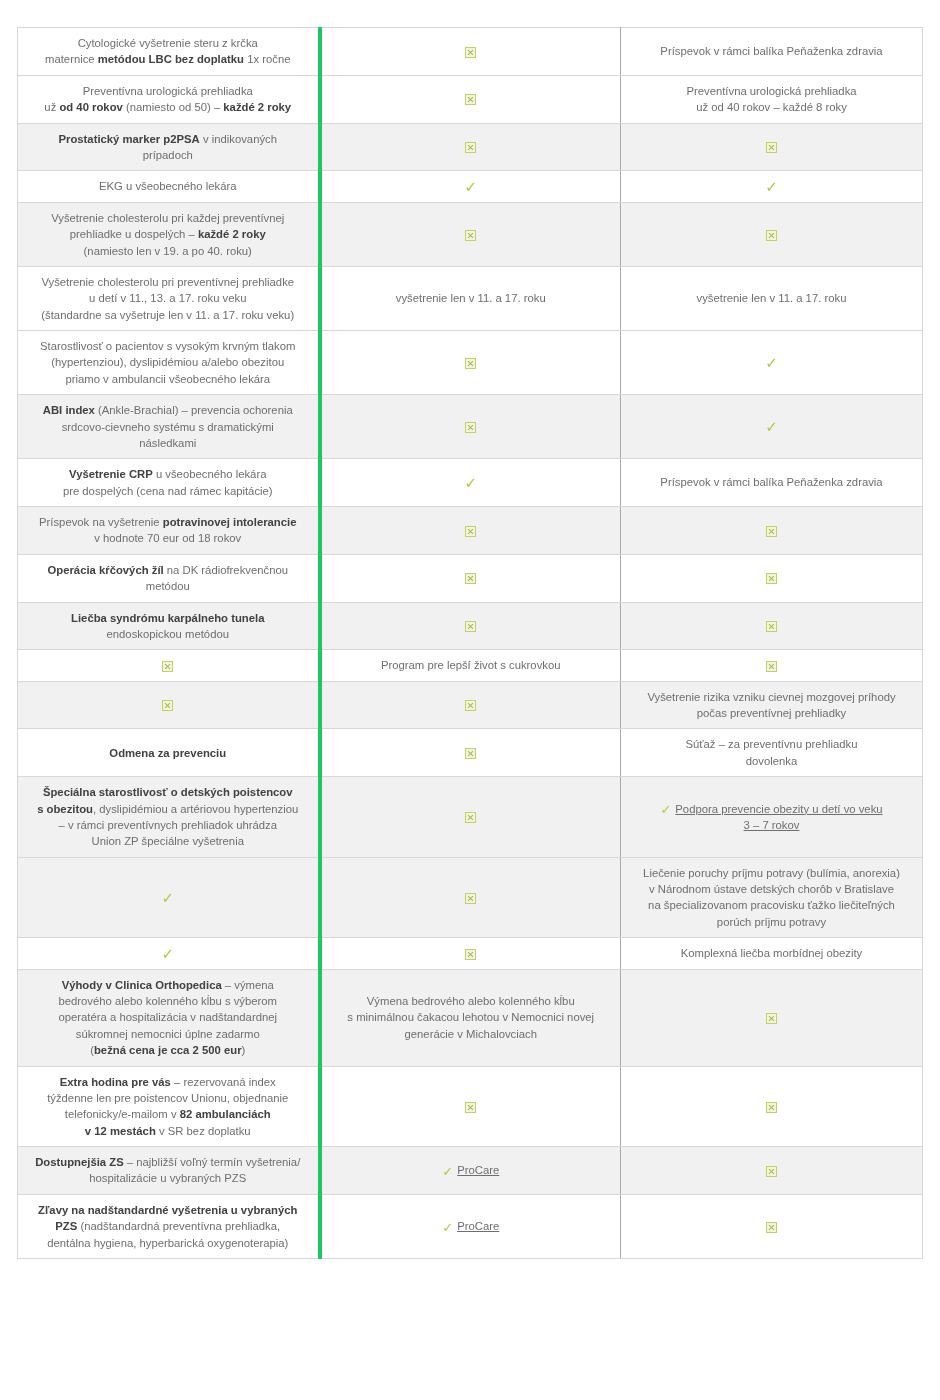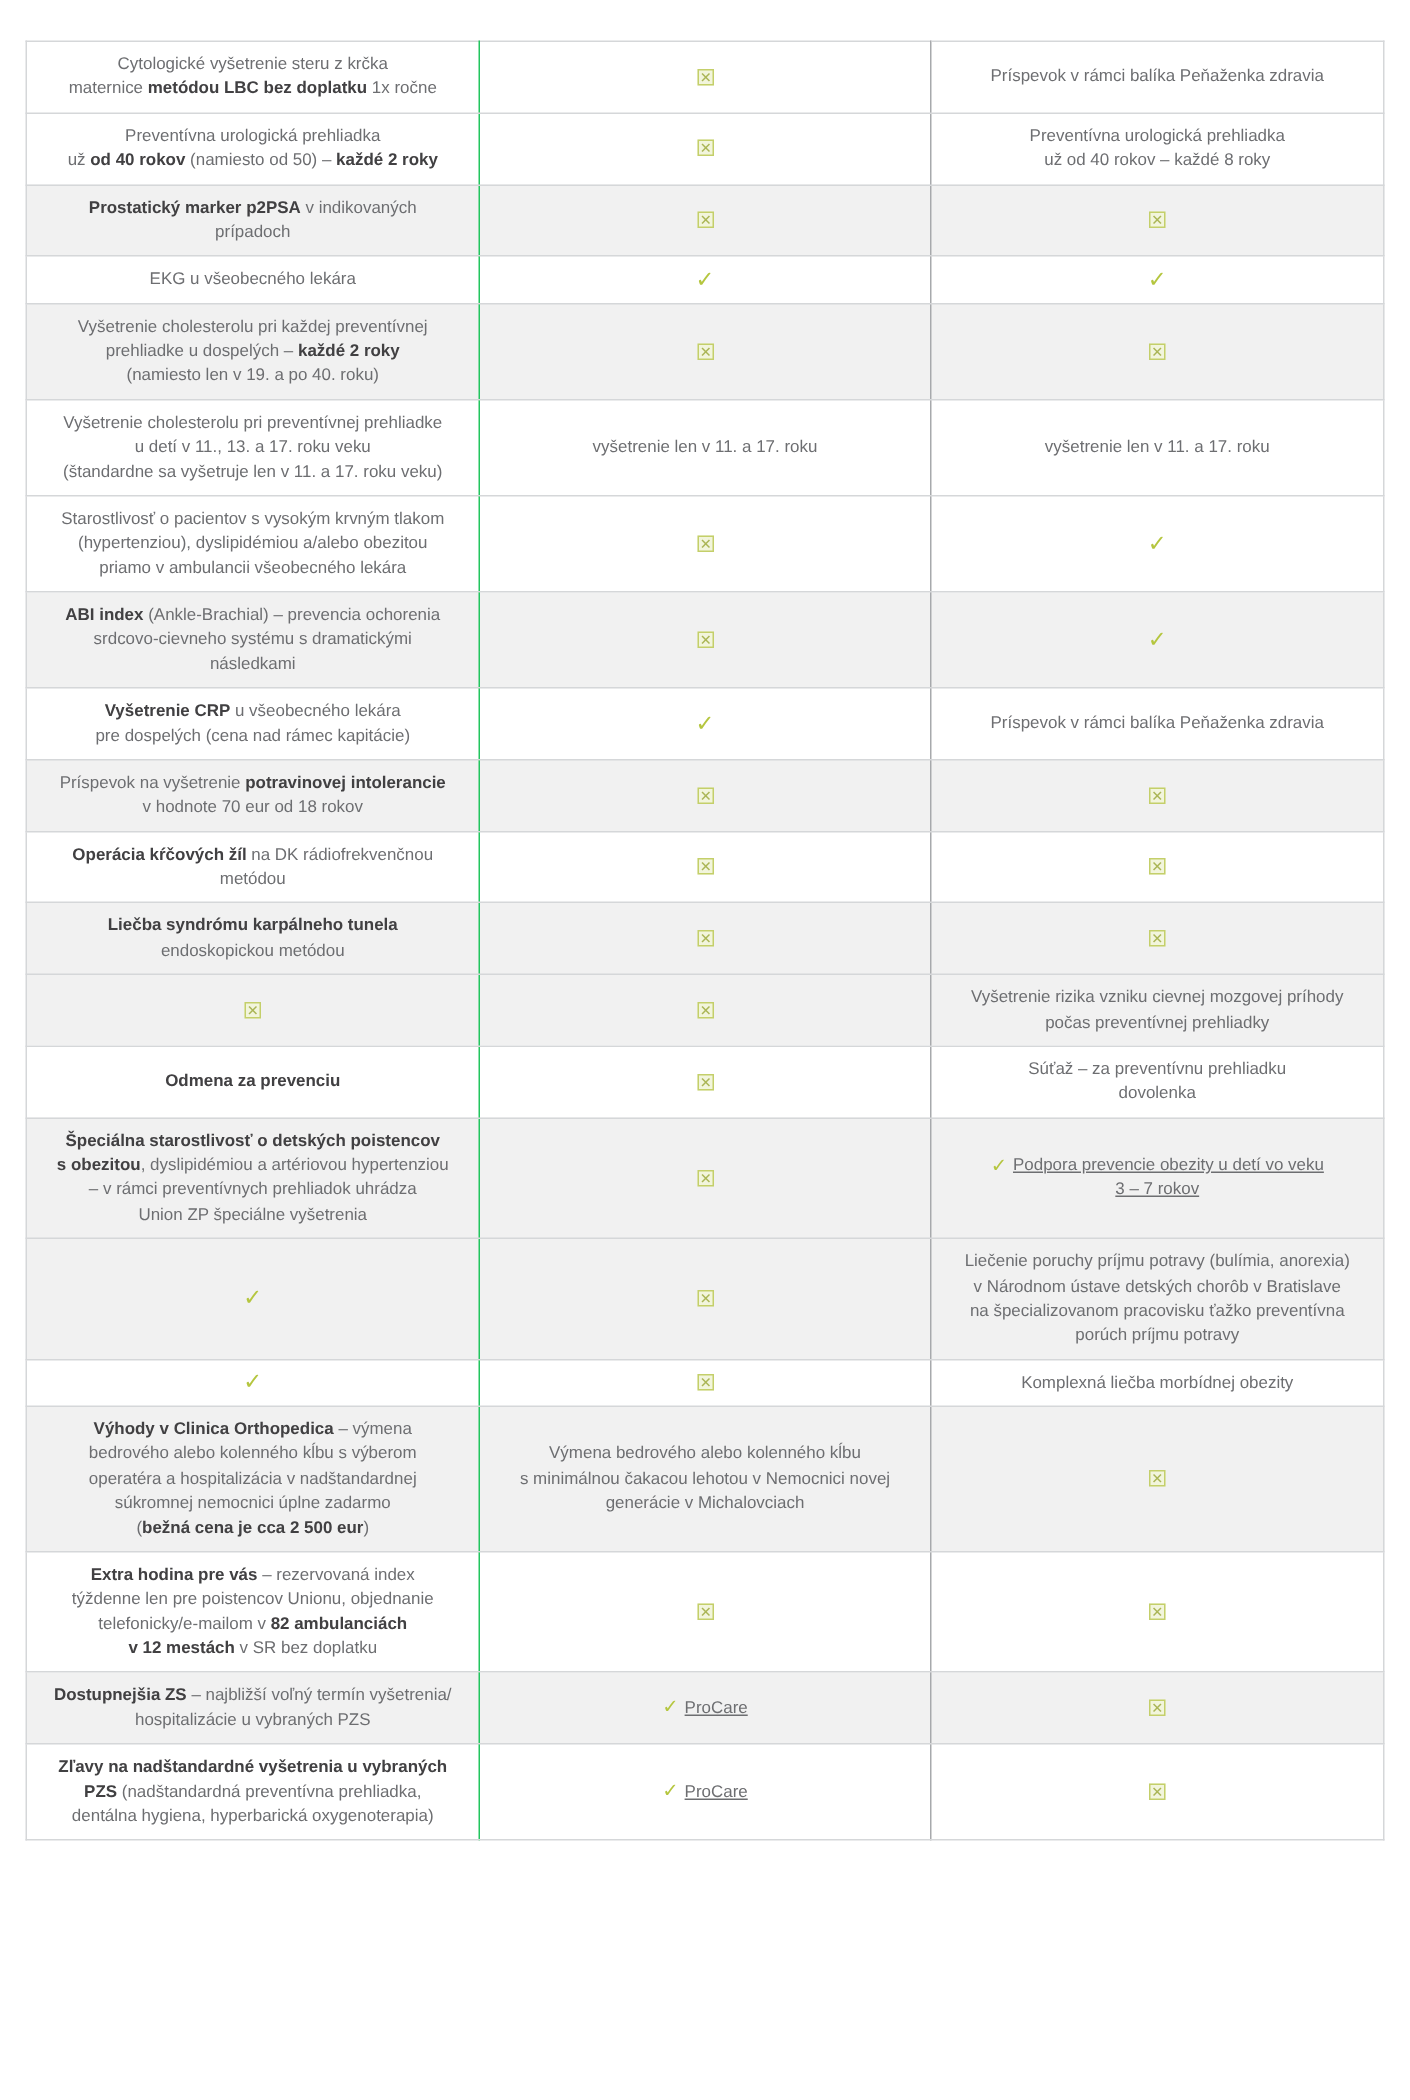--- a/index.html
+++ b/index.html
@@ -50,21 +50,21 @@
   }
 
   tr.shaded td {
     background: #f1f1f1;
   }
   tr.plain td {
     background: #ffffff;
   }
 
   td.cell-label {
-    border-right: 1px solid #22c55e;
+    border-right: 4px solid #22c55e;
   }
   td.cell-mid {
     border-right: 1px solid #a7a9ac;
   }
 
   .txt b, .txt strong {
     font-weight: bold;
     color: #414042;
   }
 
@@ -180,39 +180,44 @@
         <tr class="plain">
           <td class="cell-label"><span class="txt"><span class="stack"><b>Operácia kŕčových žíl</b><span> na DK rádiofrekvenčnou</span></span><span class="stack"><span>metódou</span></span></span></td>
           <td class="cell-mid"><span class="img-icon"></span></td>
           <td class="cell-right"><span class="img-icon"></span></td>
         </tr>
         <tr class="shaded">
           <td class="cell-label"><span class="txt"><span class="stack"><b>Liečba syndrómu karpálneho tunela</b></span><span class="stack"><span>endoskopickou metódou</span></span></span></td>
           <td class="cell-mid"><span class="img-icon"></span></td>
           <td class="cell-right"><span class="img-icon"></span></td>
         </tr>
-        <tr class="shaded">
+        <tr class="plain">
           <td class="cell-label"><span class="img-icon"></span></td>
+          <td class="cell-mid"><span class="txt"><span class="stack"><span>Program pre lepší život s cukrovkou</span></span></span></td>
+          <td class="cell-right"><span class="img-icon"></span></td>
+        </tr>
+        <tr class="shaded">
+          <td class="cell-label"><span class="img-icon"></span></td>
           <td class="cell-mid"><span class="img-icon"></span></td>
           <td class="cell-right"><span class="txt"><span class="stack"><span>Vyšetrenie rizika vzniku cievnej mozgovej príhody</span></span><span class="stack"><span>počas preventívnej prehliadky</span></span></span></td>
         </tr>
         <tr class="plain">
           <td class="cell-label"><span class="txt"><span class="stack"><b>Odmena za prevenciu</b></span></span></td>
           <td class="cell-mid"><span class="img-icon"></span></td>
           <td class="cell-right"><span class="txt"><span class="stack"><span>Súťaž – za preventívnu prehliadku</span></span><span class="stack"><span>dovolenka</span></span></span></td>
         </tr>
         <tr class="shaded">
           <td class="cell-label"><span class="txt"><span class="stack"><b>Špeciálna starostlivosť o detských poistencov</b></span><span class="stack"><b>s obezitou</b><span>, dyslipidémiou a artériovou hypertenziou</span></span><span class="stack"><span>– v  rámci preventívnych  prehliadok uhrádza</span></span><span class="stack"><span>Union ZP špeciálne vyšetrenia</span></span></span></td>
           <td class="cell-mid"><span class="img-icon"></span></td>
           <td class="cell-right"><span class="inline-note"><span class="txt"><span class="stack"><span class="check-icon">✓</span><span>Podpora prevencie obezity u detí  vo veku</span></span><span class="stack"><span>3 – 7 rokov</span></span></span></span></td>
         </tr>
         <tr class="shaded">
           <td class="cell-label"><span class="check-icon">✓</span></td>
           <td class="cell-mid"><span class="img-icon"></span></td>
-          <td class="cell-right"><span class="txt"><span class="stack"><span>Liečenie poruchy príjmu potravy (bulímia, anorexia)</span></span><span class="stack"><span>v Národnom ústave detských chorôb v Bratislave</span></span><span class="stack"><span>na špecializovanom pracovisku ťažko preventívna</span></span><span class="stack"><span>porúch príjmu potravy</span></span></span></td>
+          <td class="cell-right"><span class="txt"><span class="stack"><span>Liečenie poruchy príjmu potravy (bulímia, anorexia)</span></span><span class="stack"><span>v Národnom ústave detských chorôb v Bratislave</span></span><span class="stack"><span>na špecializovanom pracovisku ťažko liečiteľných</span></span><span class="stack"><span>porúch príjmu potravy</span></span></span></td>
         </tr>
         <tr class="plain">
           <td class="cell-label"><span class="check-icon">✓</span></td>
           <td class="cell-mid"><span class="img-icon"></span></td>
           <td class="cell-right"><span class="txt"><span class="stack"><span>Komplexná liečba morbídnej obezity</span></span></span></td>
         </tr>
         <tr class="shaded">
           <td class="cell-label"><span class="txt"><span class="stack"><b>Výhody v Clinica Orthopedica</b><span> – výmena</span></span><span class="stack"><span>bedrového alebo kolenného kĺbu s výberom</span></span><span class="stack"><span>operatéra a hospitalizácia v nadštandardnej</span></span><span class="stack"><span>súkromnej nemocnici  úplne zadarmo</span></span><span class="stack"><span>(</span><b>bežná cena je cca 2 500 eur</b><span>)</span></span></span></td>
           <td class="cell-mid"><span class="txt"><span class="stack"><span>Výmena bedrového alebo kolenného kĺbu</span></span><span class="stack"><span>s minimálnou čakacou lehotou v Nemocnici novej</span></span><span class="stack"><span>generácie v Michalovciach</span></span></span></td>
           <td class="cell-right"><span class="img-icon"></span></td>

